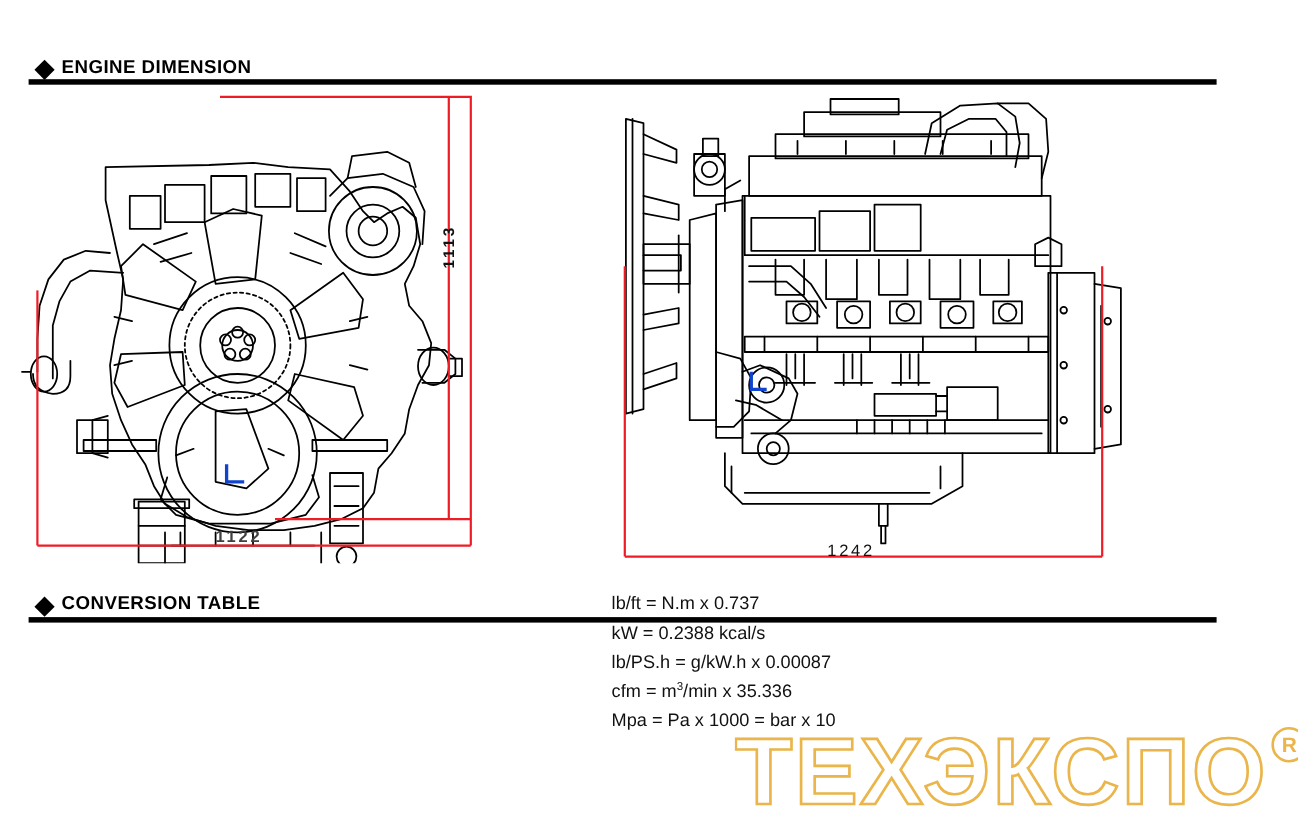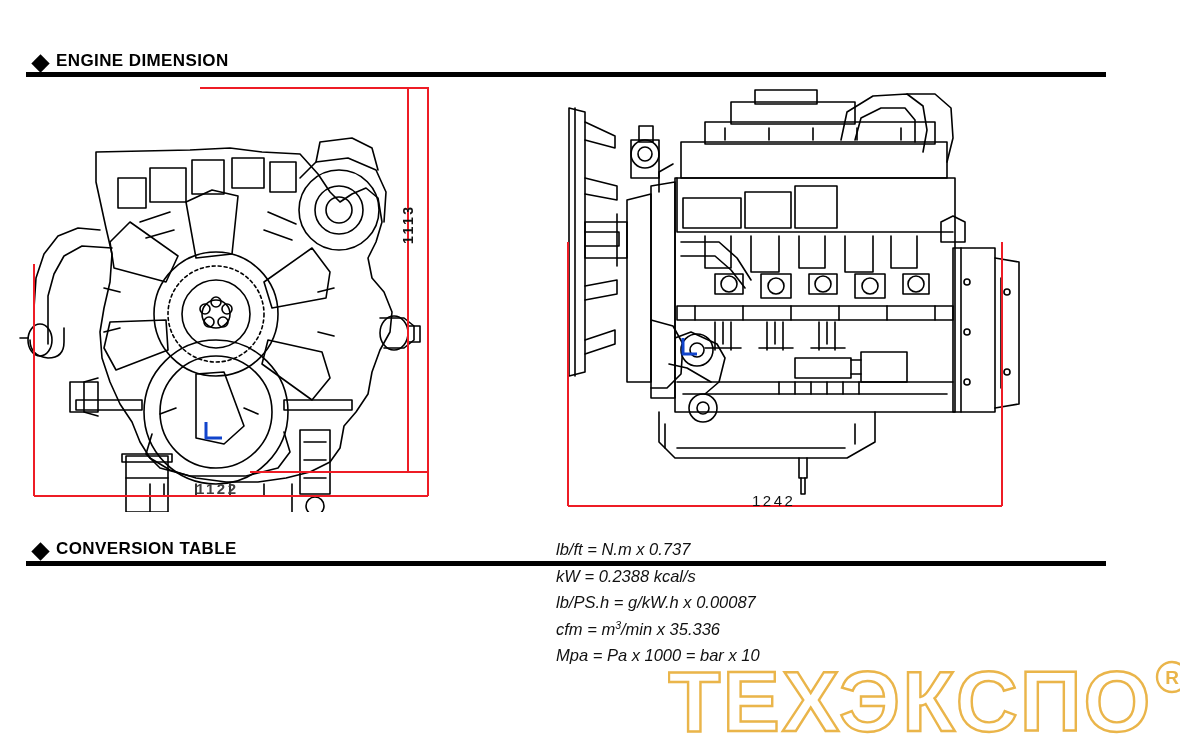--- a/index.html
+++ b/index.html
@@ -74,21 +74,21 @@
     top: 536px;
     left: 0;
     width: 1180px;
     height: 210px;
   }
   .conv-col {
     position: absolute;
     top: 0;
   }
   .conv-col.left  { left: 40px;  width: 500px; }
-  .conv-col.right { left: 556px; width: 520px; font-style: italic; }
+  .conv-col.right { left: 556px; width: 520px; }
   .conv-row {
     font-size: 16.5px;
     line-height: 26.5px;
     height: 26.5px;
     white-space: nowrap;
     color: #111;
   }
   .conv-row sup {
     font-size: 10.5px;
     vertical-align: super;

